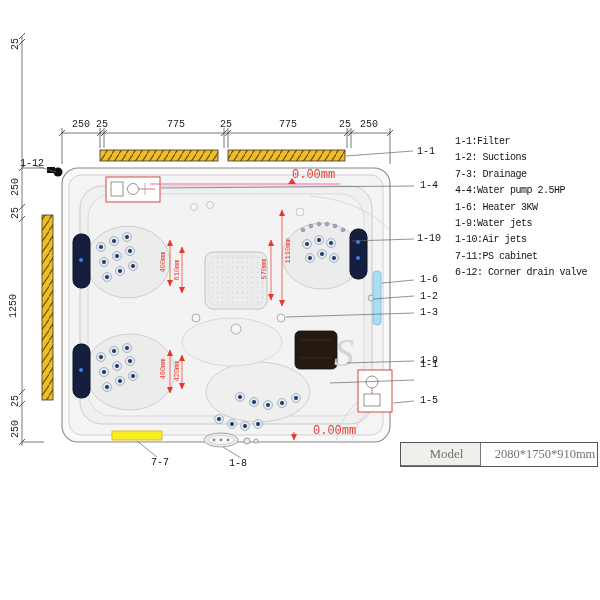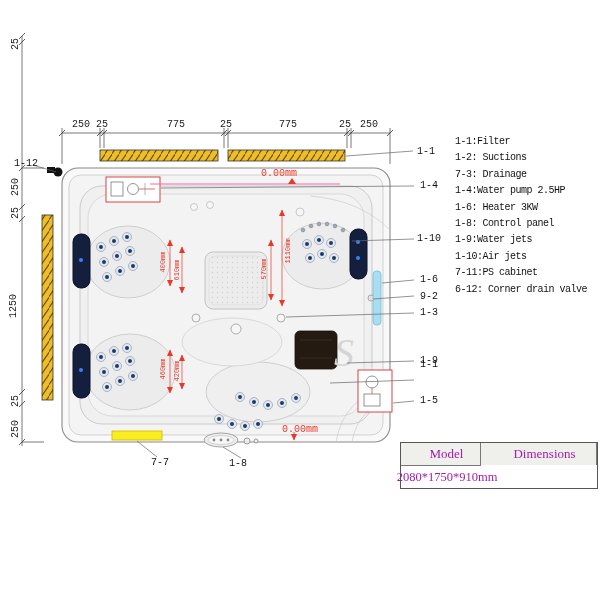--- a/index.html
+++ b/index.html
@@ -2,29 +2,29 @@
 <html><head>
 <meta charset="utf-8">
 <style>
   html,body{margin:0;padding:0;background:#fff;}
   .page{position:relative;width:600px;height:600px;background:#ffffff;overflow:hidden;
         font-family:"Liberation Mono",monospace;color:#1a1a1a;}
   .page svg{position:absolute;left:0;top:0;}
   .hlabel{position:absolute;transform:translate(-50%,0);font-size:10px;color:#222;white-space:nowrap;}
   .vlabel{position:absolute;transform:translate(-50%,-50%) rotate(-90deg);font-size:10px;color:#222;white-space:nowrap;}
   .co{position:absolute;font-size:10px;color:#111;white-space:nowrap;}
-  .red{position:absolute;font-size:10px;color:#e8382a;white-space:nowrap;}
+  .red{position:absolute;font-size:12px;color:#e8382a;white-space:nowrap;margin-left:31px;}
   .redv{position:absolute;transform:translate(-50%,-50%) rotate(-90deg);font-size:7px;color:#e8382a;white-space:nowrap;}
   .legend{position:absolute;left:455px;top:134px;width:145px;font-size:10px;letter-spacing:-0.5px;color:#111;}
   .legend .li{height:16.4px;line-height:16.4px;white-space:nowrap;}
   .spec{position:absolute;left:400px;top:442px;width:196px;border:1px solid #555;
         display:grid;grid-template-columns:80px 1fr;background:#fff;
         font-family:"Liberation Serif",serif;}
   .spec .cell{border-bottom:1px solid #777;display:flex;align-items:center;justify-content:center;
-        height:22px;font-size:12.5px;color:#a21caf;padding-left:12px;}
+        height:22px;font-size:12.5px;color:#737373;padding-left:12px;}
   .spec .lbl{border-right:1px solid #777;background:#efefec;font-size:13px;}
   .spec .row2{border-bottom:none;}
 </style>
 </head>
 <body>
 
 <div class="page">
 
 <svg width="600" height="600" viewBox="0 0 600 600">
   <defs>
@@ -260,54 +260,52 @@
 <div class="hlabel" style="left:345px;top:119px">25</div>
 <div class="hlabel" style="left:369px;top:119px">250</div>
 
 <div class="vlabel" style="left:15px;top:44px">25</div>
 <div class="vlabel" style="left:15px;top:187px">250</div>
 <div class="vlabel" style="left:15px;top:213px">25</div>
 <div class="vlabel" style="left:13px;top:306px">1250</div>
 <div class="vlabel" style="left:15px;top:401px">25</div>
 <div class="vlabel" style="left:15px;top:429px">250</div>
 
-<div class="co" style="left:14px;top:158px">1-12</div>
+<div class="co" style="left:20px;top:158px">1-12</div>
 <div class="co" style="left:417px;top:146px">1-1</div>
 <div class="co" style="left:420px;top:180px">1-4</div>
 <div class="co" style="left:417px;top:233px">1-10</div>
 <div class="co" style="left:420px;top:274px">1-6</div>
-<div class="co" style="left:420px;top:291px">9-2</div>
+<div class="co" style="left:420px;top:291px">1-2</div>
 <div class="co" style="left:420px;top:307px">1-3</div>
 <div class="co" style="left:420px;top:355px">1-9</div>
 <div class="co" style="left:420px;top:359px">1-1</div>
 <div class="co" style="left:420px;top:395px">1-5</div>
 <div class="co" style="left:151px;top:457px">7-7</div>
 <div class="co" style="left:229px;top:458px">1-8</div>
 
 <div class="red" style="left:261px;top:168px">0.00mm</div>
 <div class="red" style="left:282px;top:424px">0.00mm</div>
 <div class="redv" style="left:163px;top:262px">400mm</div>
 <div class="redv" style="left:177px;top:270px">610mm</div>
 <div class="redv" style="left:288px;top:251px">1110mm</div>
 <div class="redv" style="left:264px;top:269px">570mm</div>
 <div class="redv" style="left:163px;top:369px">460mm</div>
 <div class="redv" style="left:177px;top:371px">420mm</div>
 
 <div class="legend">
   <div class="li">1-1:Filter</div>
   <div class="li">1-2: Suctions</div>
   <div class="li">7-3: Drainage</div>
-  <div class="li">1-4:Water pump 2.5HP</div>
+  <div class="li">4-4:Water pump 2.5HP</div>
   <div class="li">1-6: Heater 3KW</div>
-  <div class="li">1-8: Control panel</div>
   <div class="li">1-9:Water jets</div>
   <div class="li">1-10:Air jets</div>
   <div class="li">7-11:PS cabinet</div>
   <div class="li">6-12: Corner drain valve</div>
 </div>
 
 <div class="spec">
   <div class="cell lbl">Model</div>
-  <div class="cell lbl row2">Dimensions</div>
   <div class="cell row2">2080*1750*910mm</div>
 </div>
 
 </div>
 
 </body></html>

